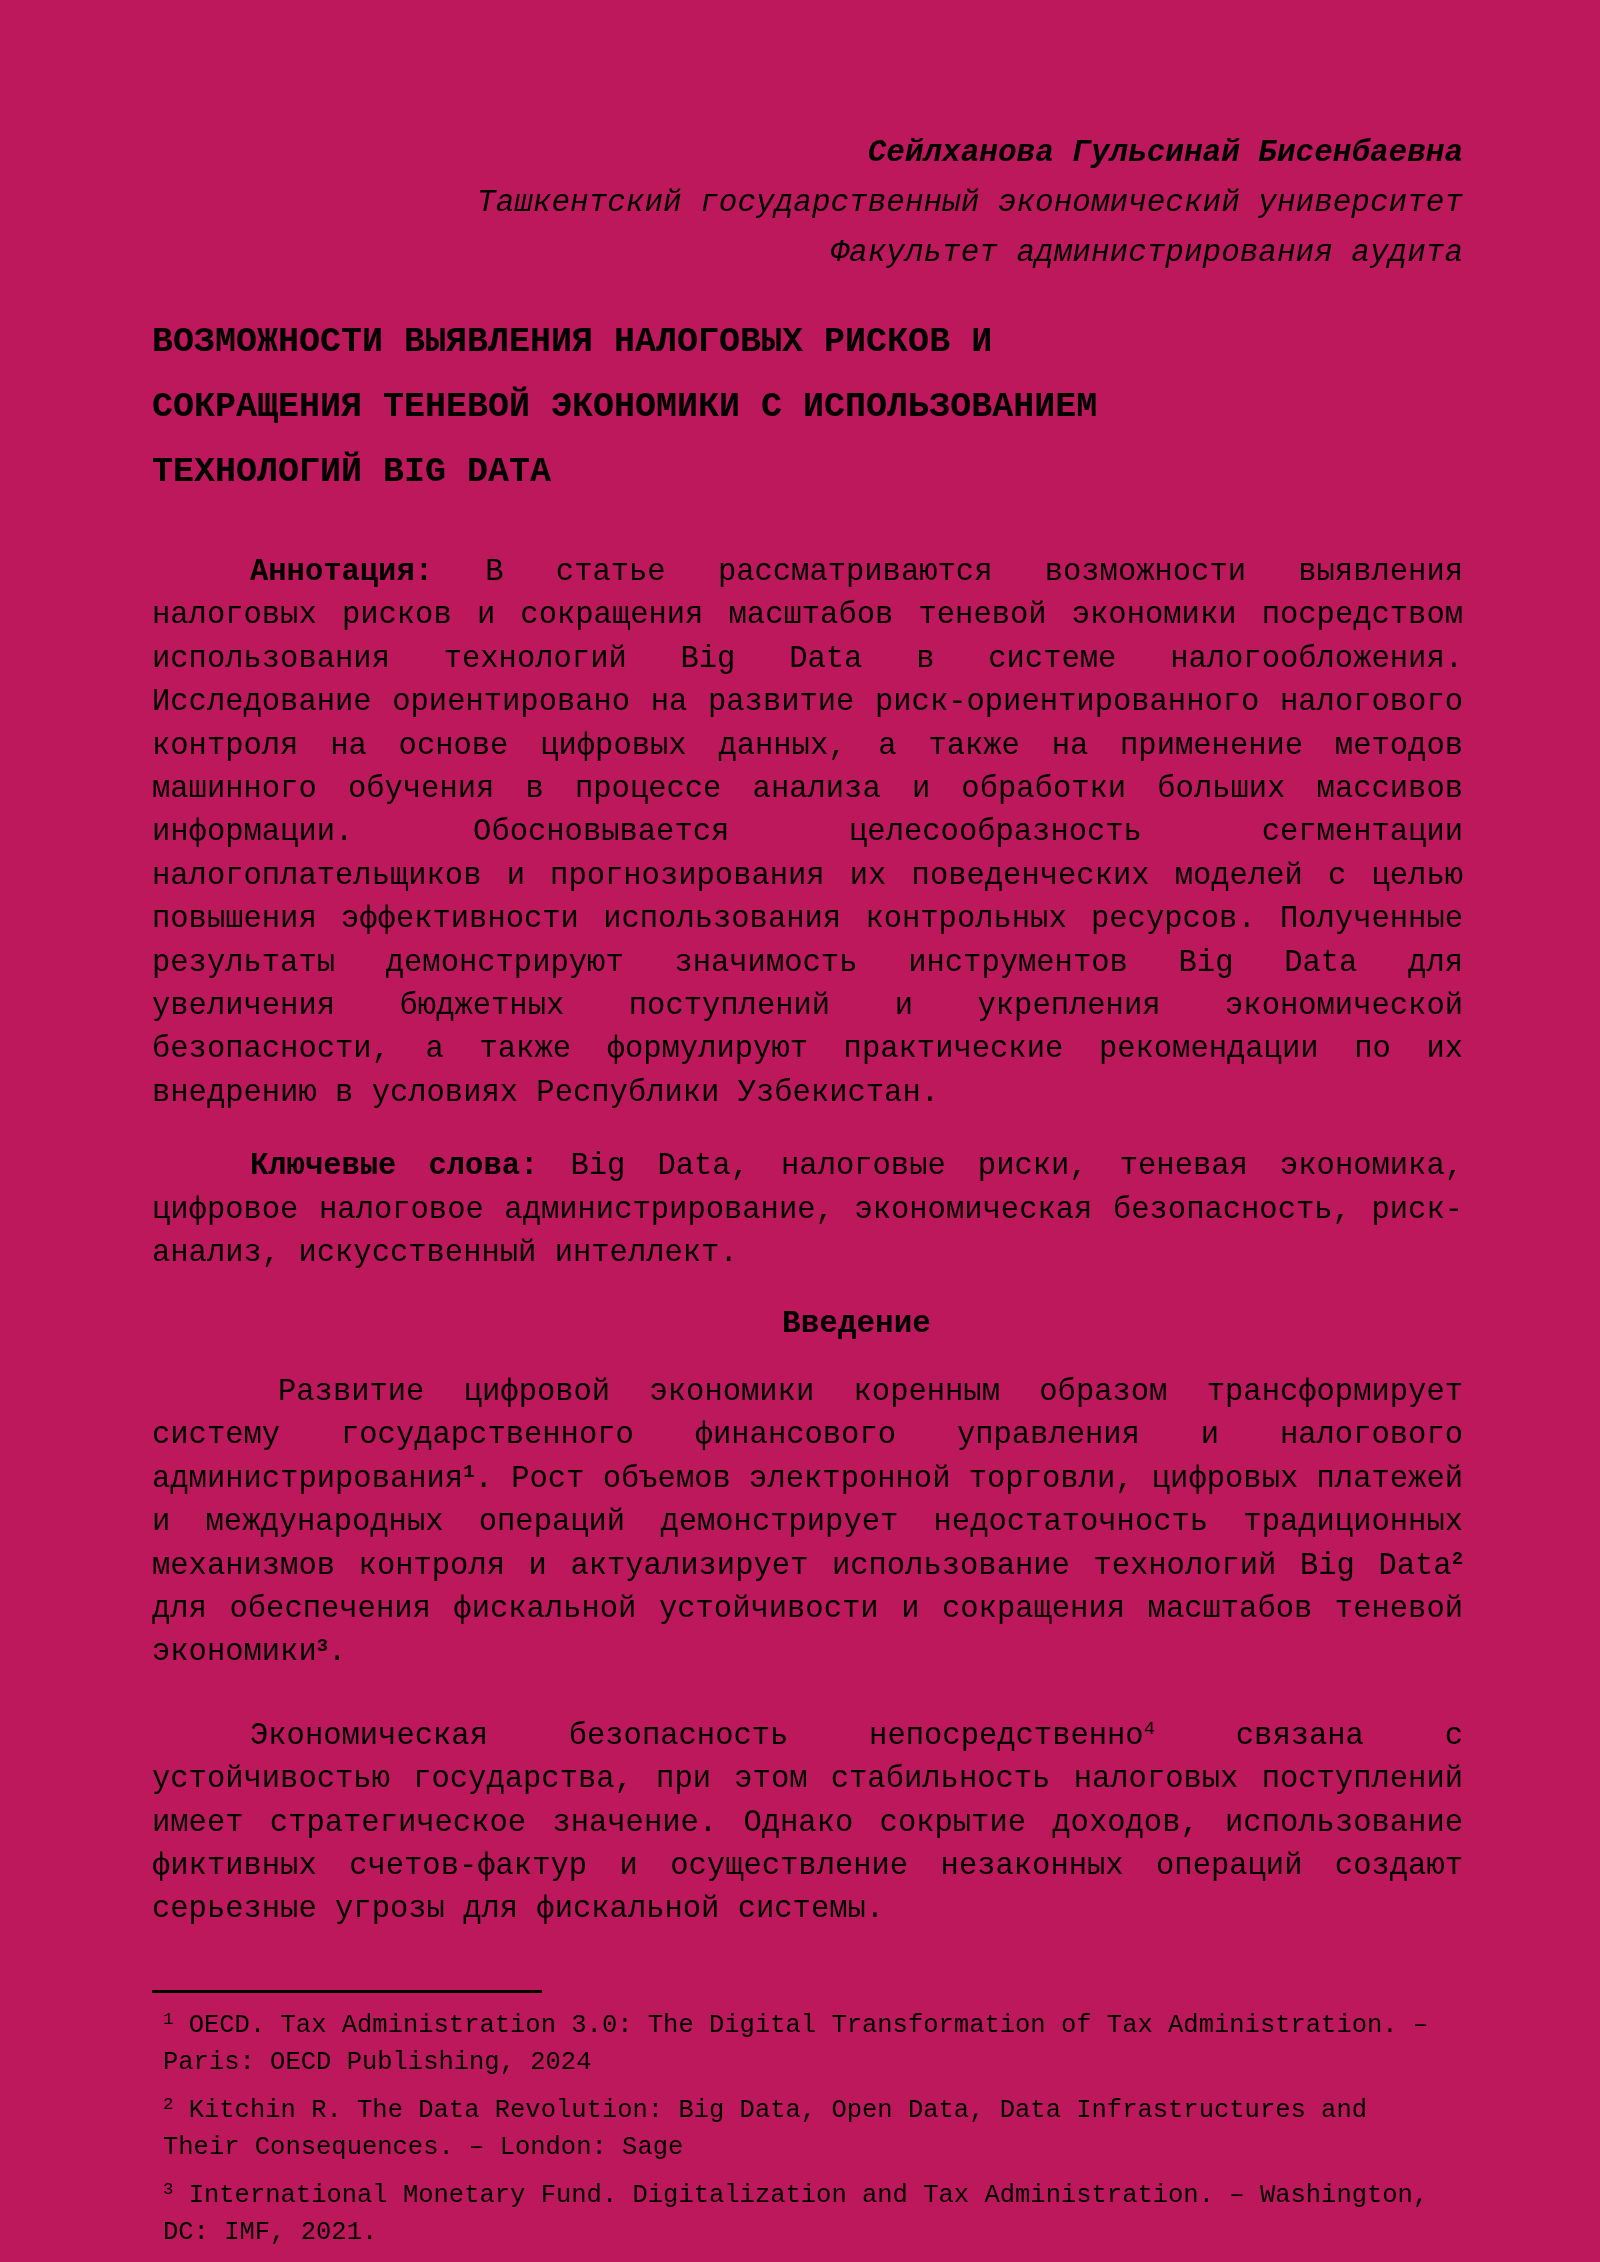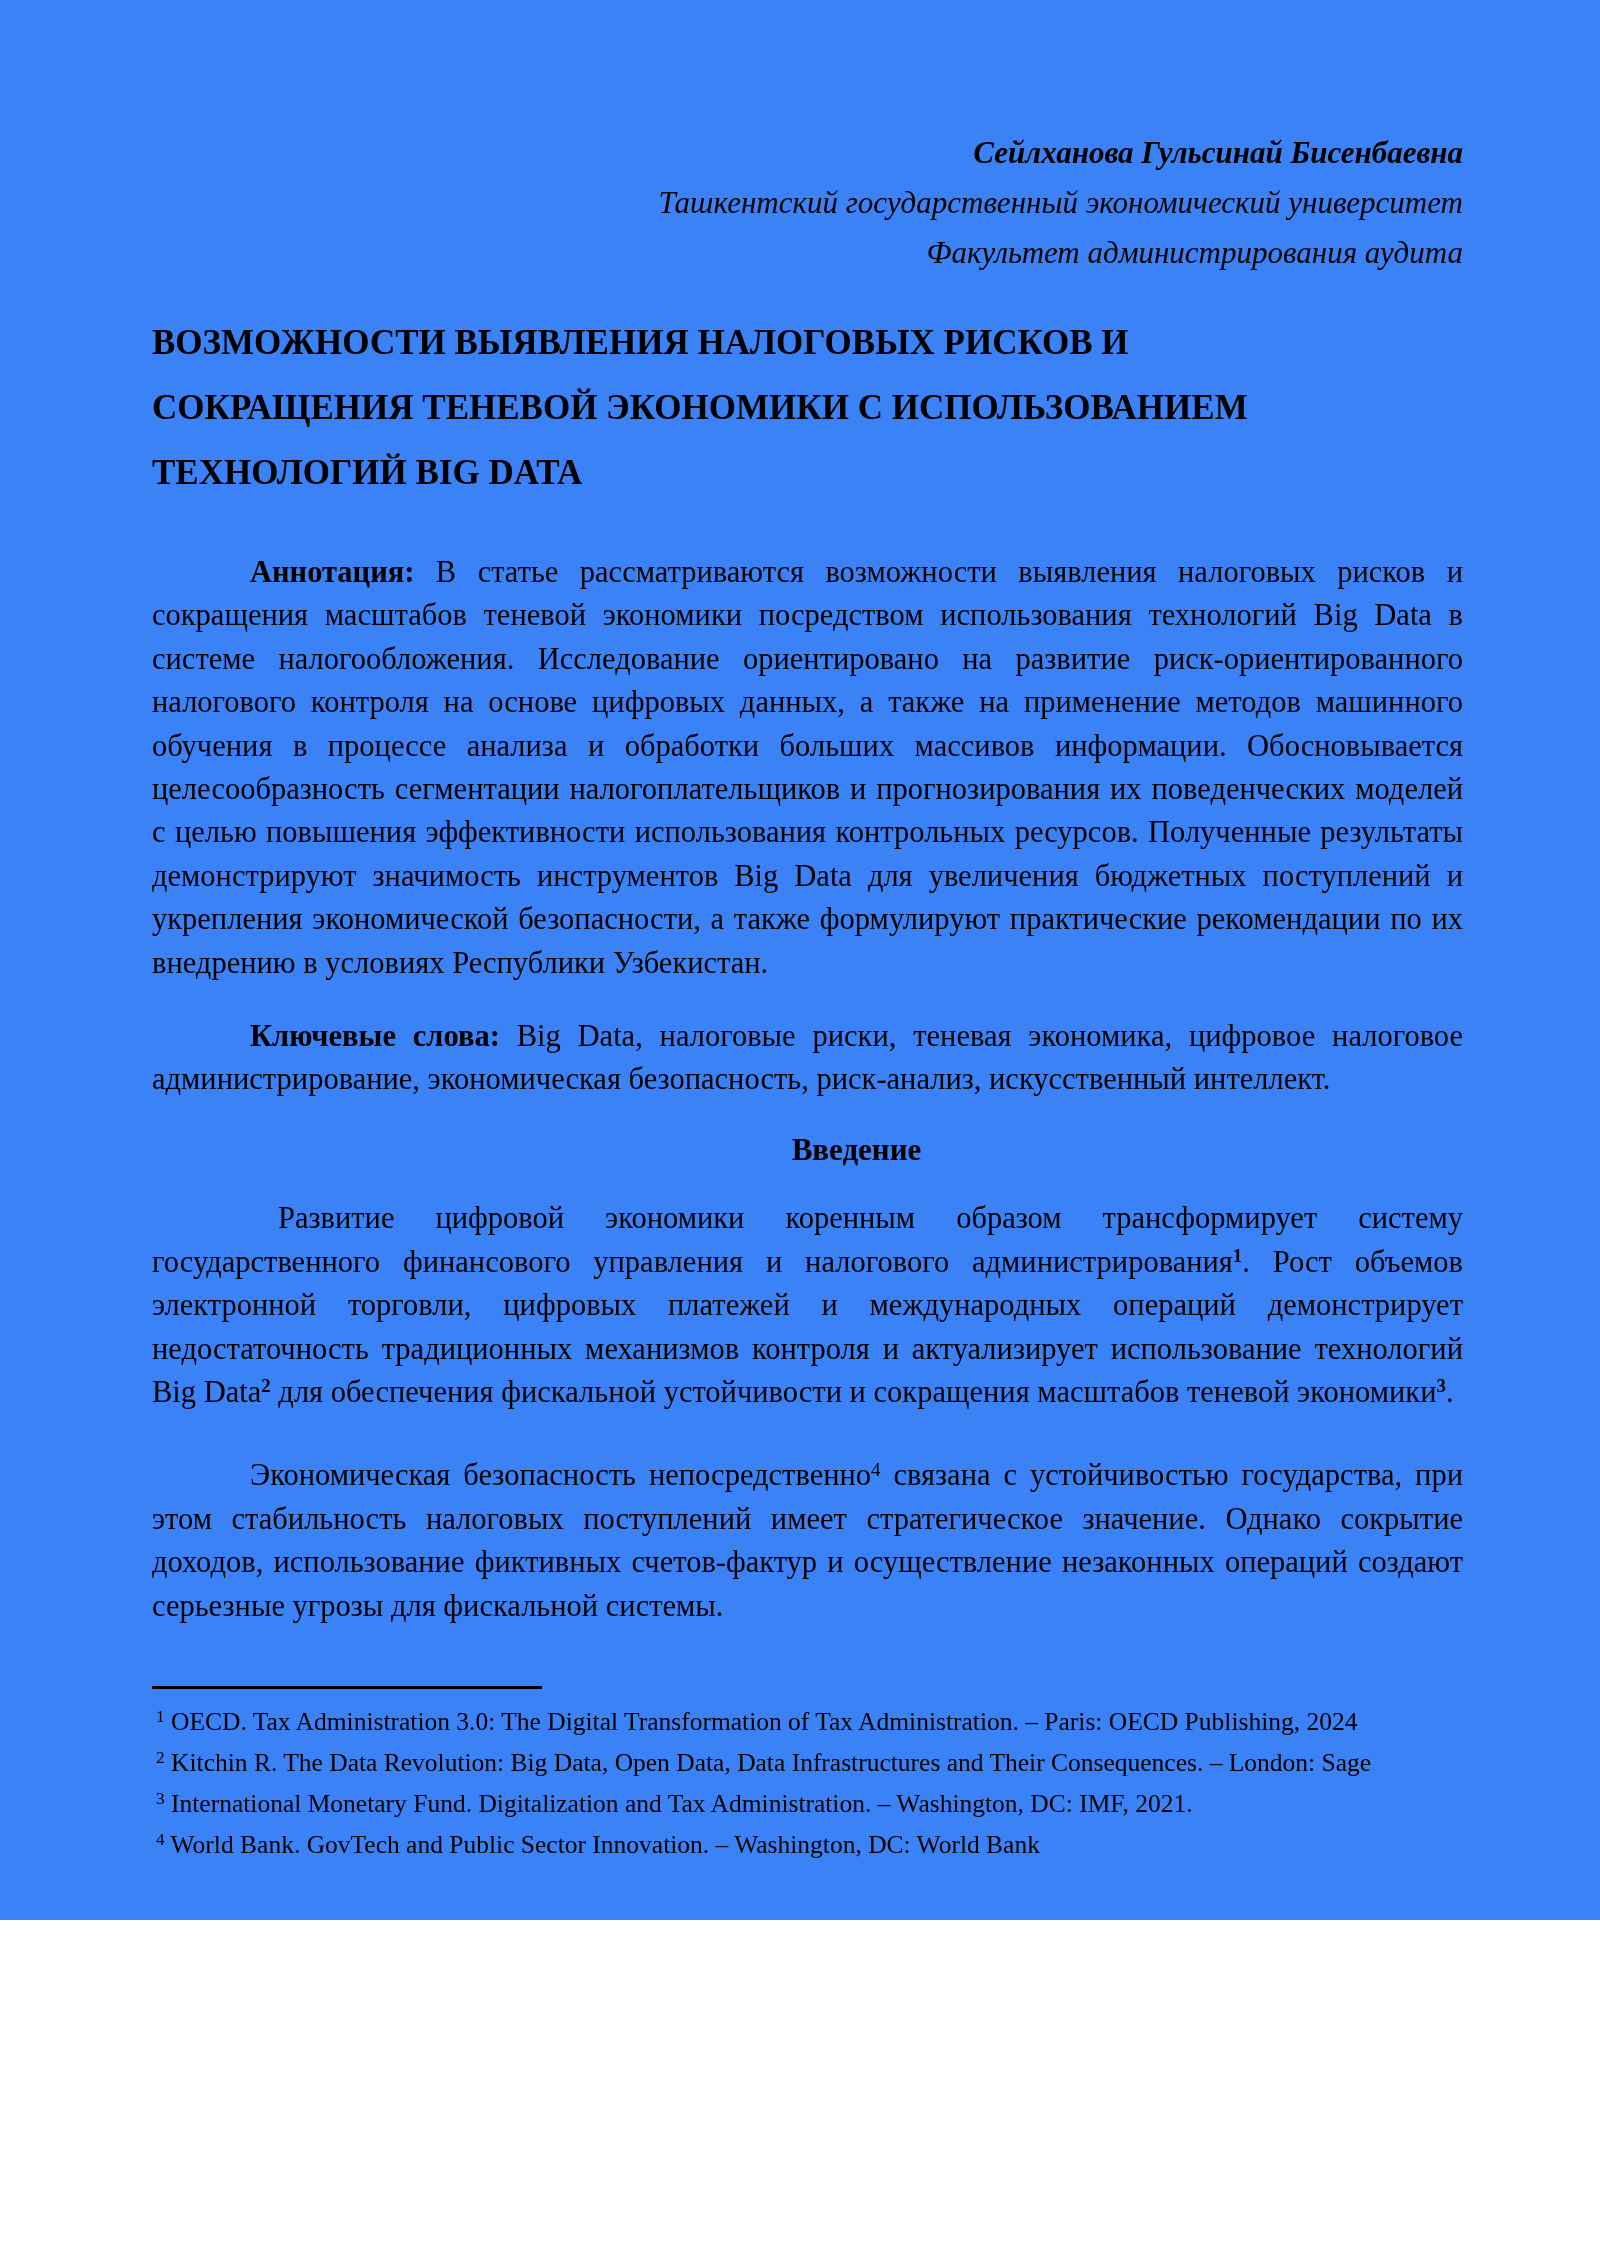--- a/index.html
+++ b/index.html
@@ -3,25 +3,25 @@
 <meta charset="utf-8">
 <style>
   html, body {
     margin: 0;
     padding: 0;
     background: #ffffff;
   }
   .page {
     position: relative;
     width: 1600px;
-    height: 1920px;
+    height: 2262px;
     margin: 0 auto;
-    background: #3b82f6;
+    background: #be185d;
     color: #000000;
-    font-family: Liberation Serif, serif;
+    font-family: Liberation Mono, monospace;
     box-sizing: border-box;
     padding: 128px 137px 0 152px;
     overflow: hidden;
   }
   
   .author-block {
     text-align: right;
     font-style: italic;
     font-size: 31px;
     line-height: 50px;
@@ -71,21 +71,21 @@
     margin-top: 58px;
   }
   .footnote-separator {
     width: 390px;
     height: 0;
     border: none;
     border-top: 3px solid #000000;
     margin: 0 0 14px 0;
   }
   .footnote {
-    margin: 4px;
+    margin: 11px;
     font-size: 25.5px;
     line-height: 37px;
     text-align: left;
   }
   .footnote sup {
     font-size: 0.68em;
     line-height: 0;
     position: relative;
     top: -0.45em;
     vertical-align: baseline;

